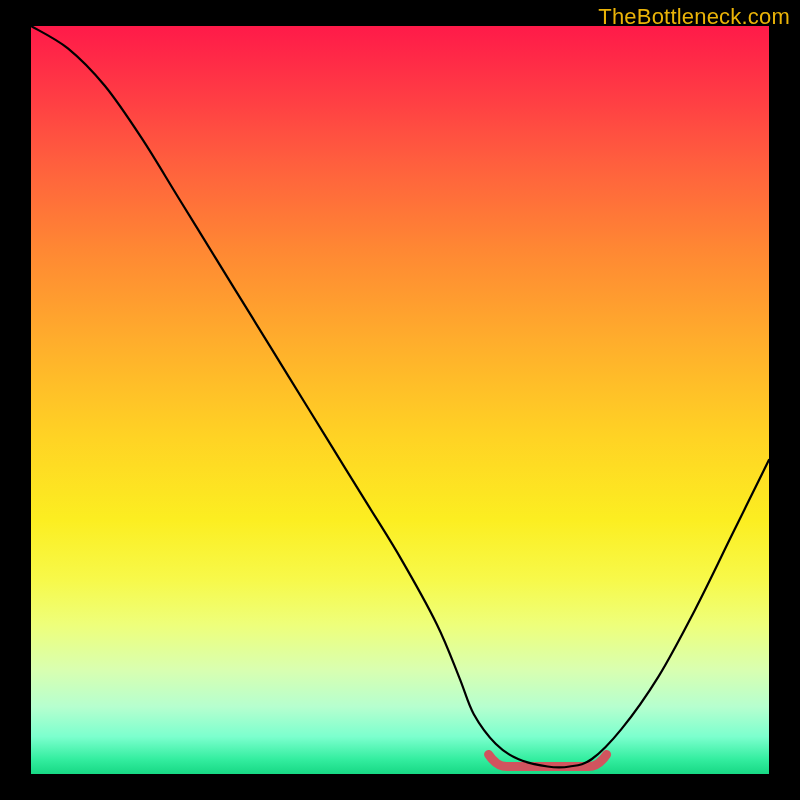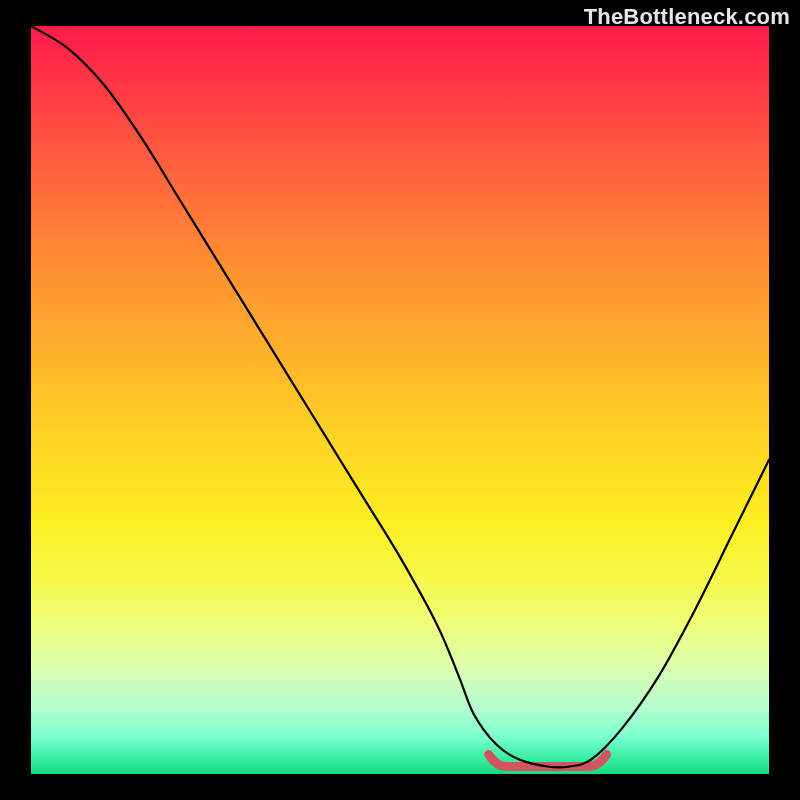--- a/index.html
+++ b/index.html
@@ -14,23 +14,23 @@
   .stage {
     position: relative;
     width: 800px;
     height: 800px;
     background: #000;
   }
   .watermark {
     position: absolute;
     top: 4px;
     right: 10px;
-    color: #e5e5e5;
+    color: #eab308;
     font-size: 22px;
-    font-weight: 700;
+    font-weight: 400;
     letter-spacing: 0.2px;
     z-index: 20;
   }
   .plot-area {
     position: absolute;
     left: 31px;
     top: 26px;
     width: 738px;
     height: 748px;
     overflow: hidden;

